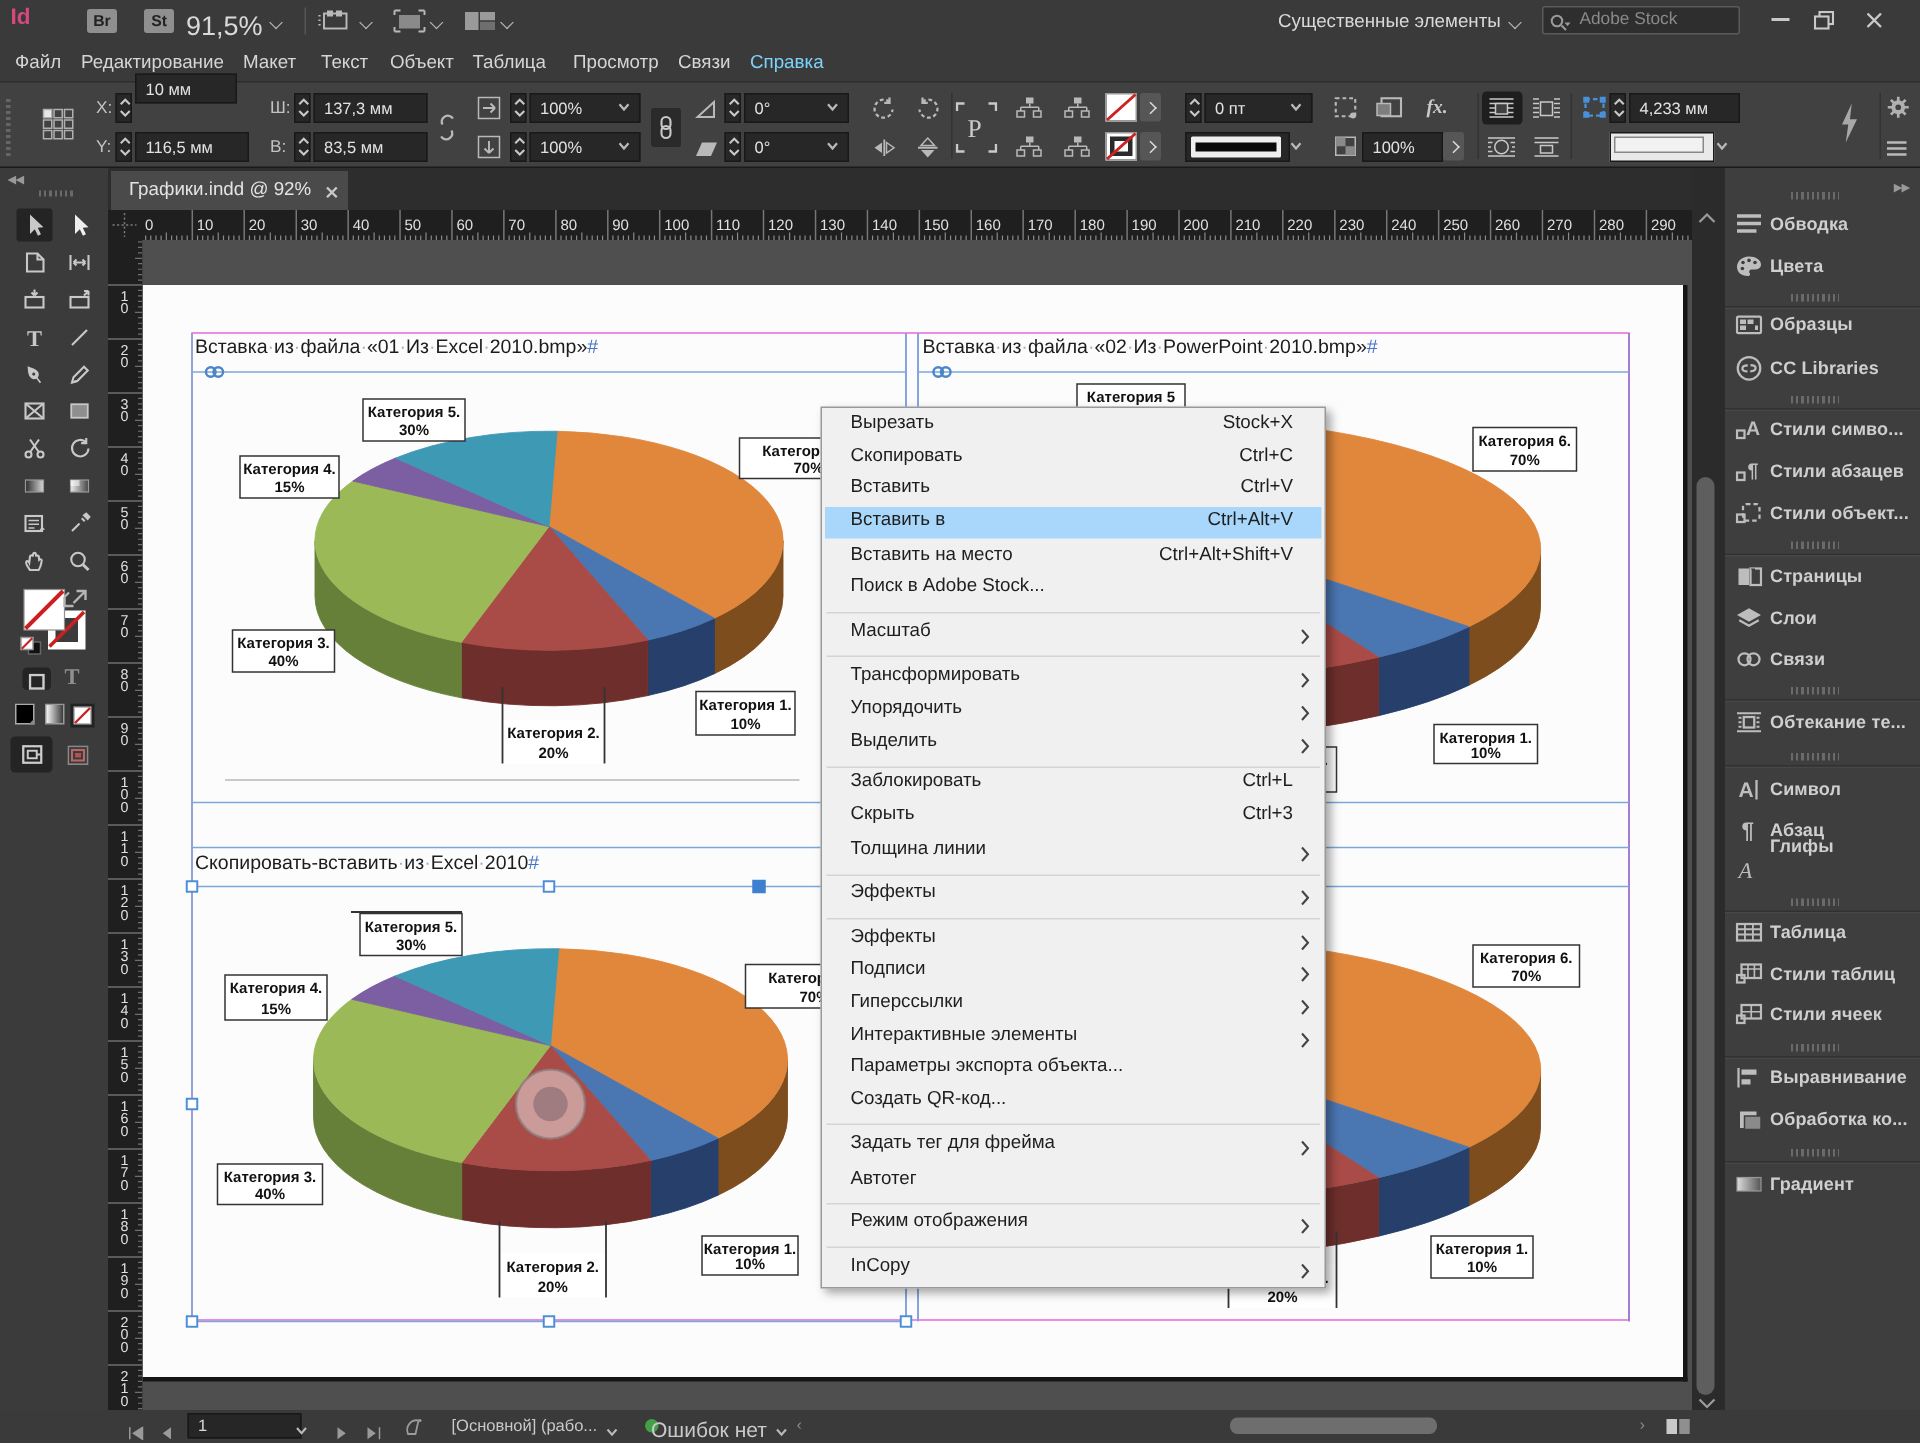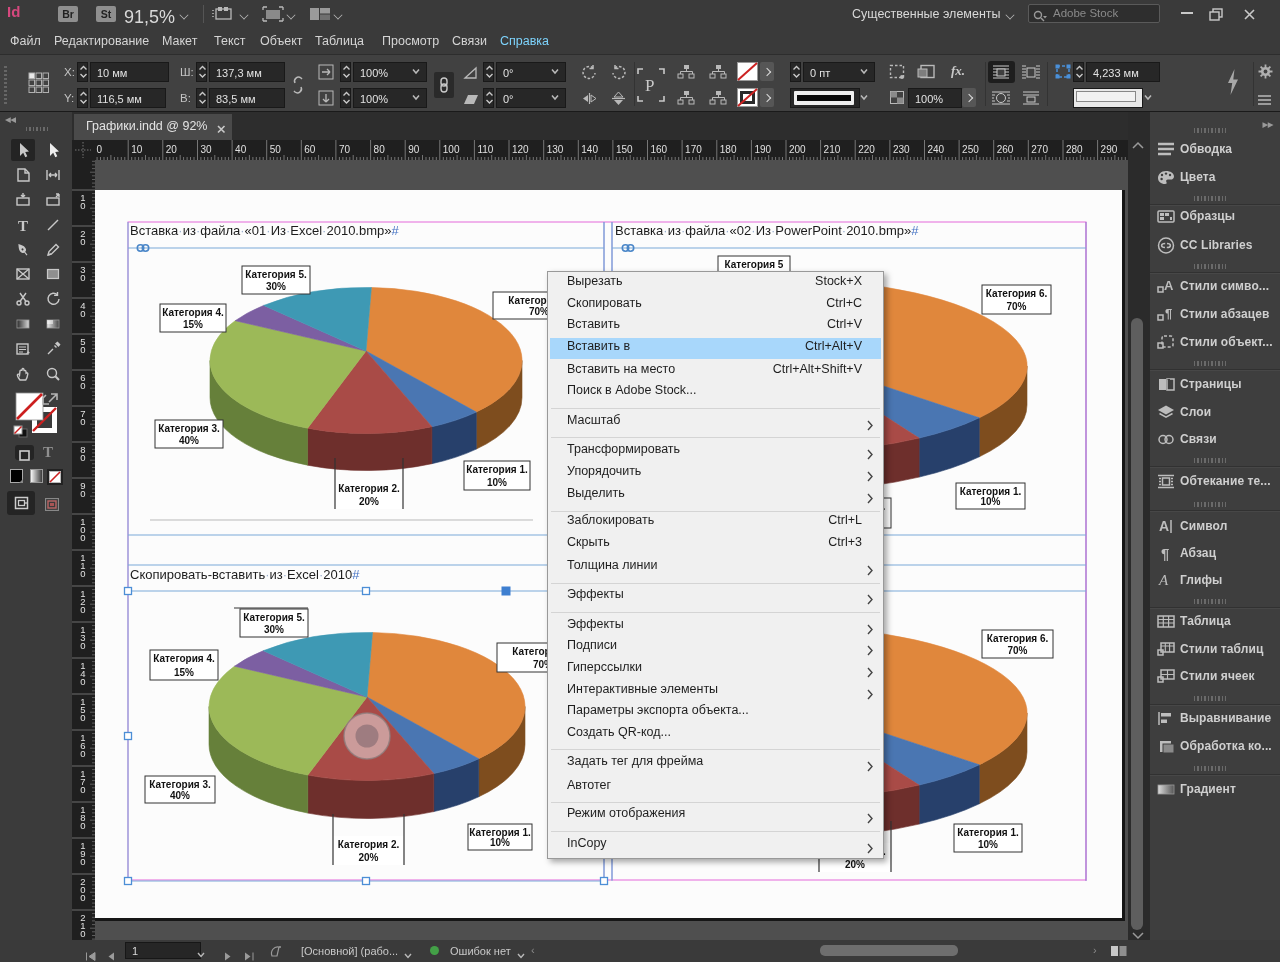--- a/index.html
+++ b/index.html
@@ -128,21 +128,21 @@
           <rect x="15" y="8" width="5.5" height="5.5" fill="none" stroke="#b0b0b0" stroke-width="1"></rect>
           <rect x="1" y="15" width="5.5" height="5.5" fill="none" stroke="#b0b0b0" stroke-width="1"></rect>
           <rect x="8" y="15" width="5.5" height="5.5" fill="none" stroke="#b0b0b0" stroke-width="1"></rect>
           <rect x="15" y="15" width="5.5" height="5.5" fill="none" stroke="#b0b0b0" stroke-width="1"></rect>
         </svg></div>
       <div class="cplbl" style="left:64px;top:66px">X:</div>
       <div class="spin" style="left:77px;top:62px"><svg width="11" height="18" viewBox="0 0 11 18">
           <path d="M2.5,6.5 L5.5,3.5 L8.5,6.5" stroke="#c9c9c9" stroke-width="1.4" fill="none"></path>
           <path d="M2.5,11 L5.5,14 L8.5,11" stroke="#c9c9c9" stroke-width="1.4" fill="none"></path>
         </svg></div>
-      <div class="fld" style="left:90px;top:62px;width:79px">10 мм</div>
+      <div class="fld" style="left:90px;top:49px;width:68px">10 мм</div>
       <div class="cplbl" style="left:64px;top:92px">Y:</div>
       <div class="spin" style="left:77px;top:88px"><svg width="11" height="18" viewBox="0 0 11 18">
           <path d="M2.5,6.5 L5.5,3.5 L8.5,6.5" stroke="#c9c9c9" stroke-width="1.4" fill="none"></path>
           <path d="M2.5,11 L5.5,14 L8.5,11" stroke="#c9c9c9" stroke-width="1.4" fill="none"></path>
         </svg></div>
       <div class="fld" style="left:90px;top:88px;width:76px">116,5 мм</div>
       <div class="cplbl" style="left:180px;top:66px">Ш:</div>
       <div class="spin" style="left:196px;top:62px"><svg width="11" height="18" viewBox="0 0 11 18">
           <path d="M2.5,6.5 L5.5,3.5 L8.5,6.5" stroke="#c9c9c9" stroke-width="1.4" fill="none"></path>
           <path d="M2.5,11 L5.5,14 L8.5,11" stroke="#c9c9c9" stroke-width="1.4" fill="none"></path>
@@ -1339,21 +1339,21 @@
           <path d="M14,2 v13" stroke="#BDBDBD" stroke-width="1.5"></path>
         </svg></div>
       <div class="plbl" style="top:519px">Символ</div>
       <div class="picon" style="top:545px"><svg width="18" height="17" viewBox="0 0 18 17">
           <text x="4" y="13.5" font-size="15" font-weight="bold" fill="#BDBDBD" font-family="Liberation Sans">¶</text>
         </svg></div>
       <div class="plbl" style="top:546px">Абзац</div>
       <div class="picon" style="top:572px"><svg width="18" height="17" viewBox="0 0 18 17">
           <text x="2" y="13" font-size="15" font-style="italic" font-family="Liberation Serif" fill="#BDBDBD">A</text>
         </svg></div>
-      <div class="plbl" style="top:573px">Глифы</div>
+      <div class="plbl" style="top:557px">Глифы</div>
       <div style="position:absolute;left:0;right:0;top:608px;height:1px;background:#474747"></div>
       <div style="position:absolute;left:0;right:0;top:607px;height:1px;background:#313131"></div>
       <div class="pgrip" style="top:599px"></div>
       <div class="picon" style="top:613px"><svg width="18" height="17" viewBox="0 0 18 17">
           <rect x="1" y="3" width="16" height="11" stroke="#BDBDBD" fill="none" stroke-width="1.5"></rect>
           <path d="M1,6.5 h16 M1,10 h16 M6.3,3 v11 M11.6,3 v11" stroke="#BDBDBD" stroke-width="1.2"></path>
         </svg></div>
       <div class="plbl" style="top:614px">Таблица</div>
       <div class="picon" style="top:641px"><svg width="18" height="17" viewBox="0 0 18 17">
           <rect x="4" y="2" width="13" height="9" stroke="#BDBDBD" fill="none" stroke-width="1.5"></rect>
@@ -1415,21 +1415,21 @@
         </svg></div>
       <div style="position:absolute;left:268px;top:4px"><svg width="16" height="14">
           <path d="M4,12 c-2,-5 2,-10 7,-9 l-2,9 Z" fill="none" stroke="#9a9a9a" stroke-width="1.2"></path>
           <circle cx="12" cy="3" r="1" fill="#9a9a9a"></circle>
         </svg></div>
       <div style="position:absolute;left:301px;top:5px;font-size:11px;color:#c9c9c9">[Основной] (рабо...</div>
       <div style="position:absolute;left:403px;top:8px"><svg width="10" height="10">
           <path d="M2,2 L5,5.5 L8,2" stroke="#b9b9b9" stroke-width="1.4" fill="none"></path>
         </svg></div>
       <div style="position:absolute;left:430px;top:6px;width:9px;height:9px;border-radius:50%;background:#43A047"></div>
-      <div style="position:absolute;left:450px;top:5px;font-size:11px;color:#c9c9c9">Ошибок нет</div>
+      <div style="position:absolute;left:434px;top:5px;font-size:14px;color:#c9c9c9">Ошибок нет</div>
       <div style="position:absolute;left:516px;top:8px"><svg width="10" height="10">
           <path d="M2,2 L5,5.5 L8,2" stroke="#b9b9b9" stroke-width="1.4" fill="none"></path>
         </svg></div>
       <div style="position:absolute;left:531px;top:4px;color:#8a8a8a;font-size:11px">‹</div>
       <div style="position:absolute;left:820px;top:5px;width:138px;height:11px;background:#6e6e6e;border-radius:5px"></div>
       <div style="position:absolute;left:1093px;top:4px;color:#8a8a8a;font-size:11px">›</div>
       <div style="position:absolute;left:1110px;top:4px"><svg width="18" height="14">
           <rect x="1" y="2" width="7" height="10" fill="#c9c9c9"></rect>
           <rect x="9.5" y="2" width="7" height="10" fill="#8f8f8f"></rect>
         </svg></div>

